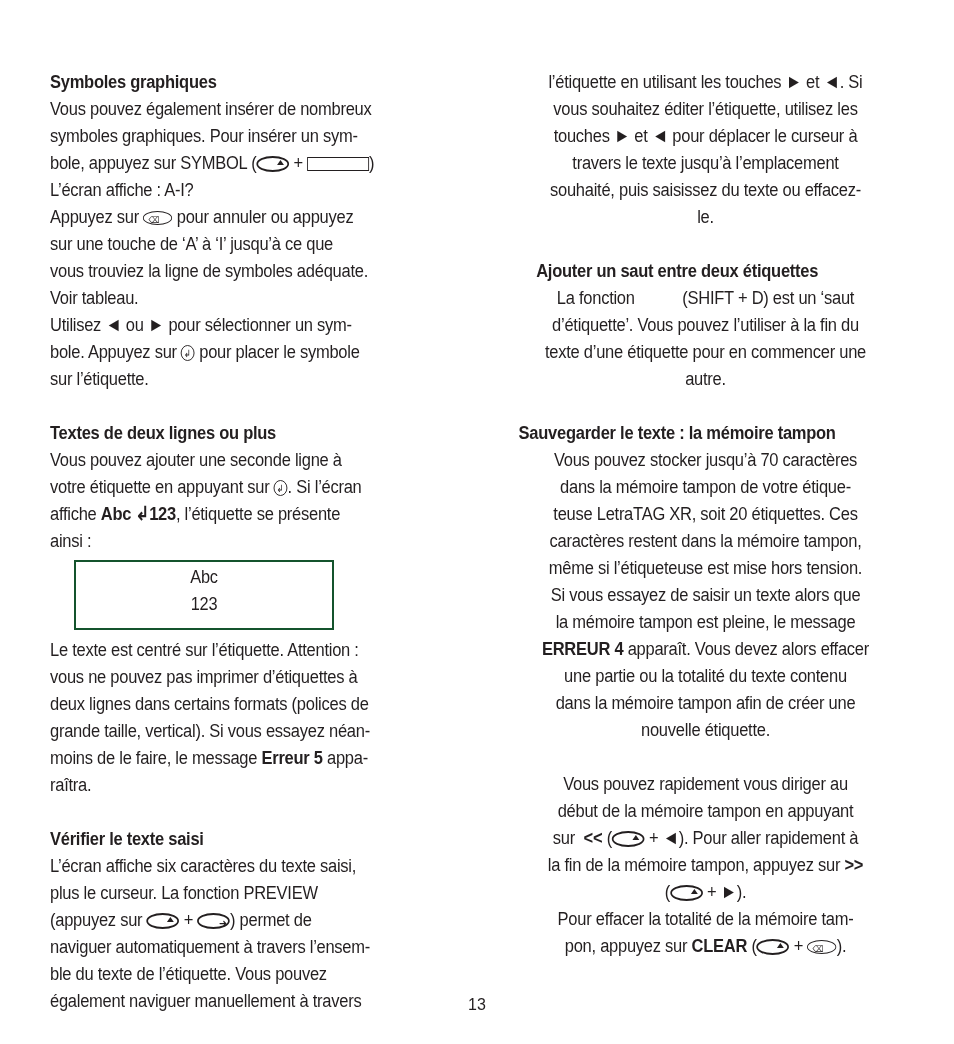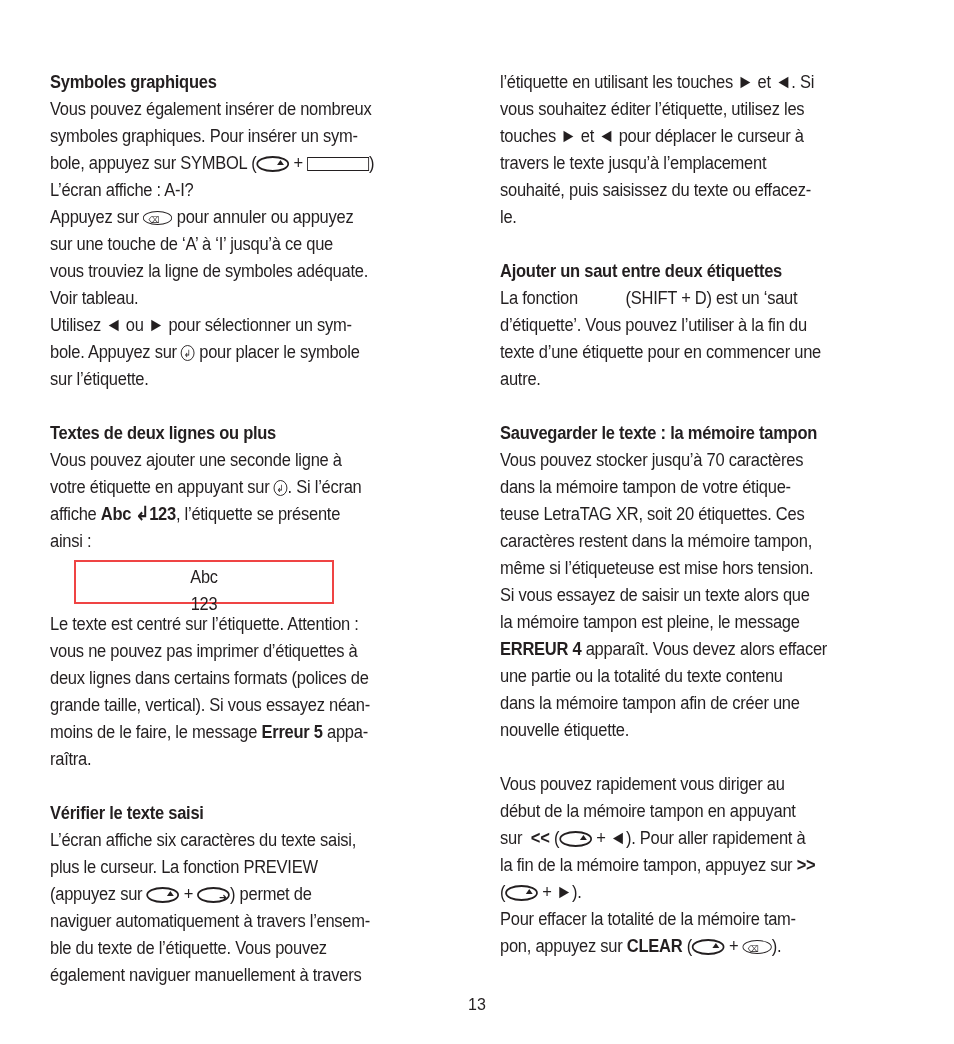--- a/index.html
+++ b/index.html
@@ -1,35 +1,35 @@
 <!DOCTYPE html>
 <html><head>
 <meta charset="utf-8">
 <style>
   html, body { margin:0; padding:0; background:#ffffff; }
   body { width:954px; height:1044px; position:relative; overflow:hidden;
          font-family:"Liberation Sans", sans-serif; color:#231f20; }
   .col { position:absolute; top:48px; font-size:19.2px; line-height:27px; letter-spacing:-0.3px;margin-top:20px; }
   .col-left { left:50px; width:410px; }
-  .col-right { left:500px; width:412px; }
+  .col-right { left:500px; width:412px;text-align:center; }
   .heading { font-weight:bold; transform:scaleX(0.86); transform-origin:left; white-space:nowrap; display:block; }
   .line { display:block; white-space:nowrap; transform:scaleX(0.86); transform-origin:left; width:116%; }
   b { font-weight:bold; }
   .gap { height:27px; }
   .key-shift { display:inline-block; width:38px; height:16px; border:2px solid #231f20; border-radius:50%; vertical-align:-3px; position:relative; box-sizing:border-box; }
   .key-shift::after { content:""; position:absolute; right:4px; top:2px; width:0; height:0;
      border-left:4px solid transparent; border-right:4px solid transparent; border-bottom:5px solid #231f20; }
   .key-right { display:inline-block; width:38px; height:16px; border:2px solid #231f20; border-radius:50%; vertical-align:-3px; position:relative; box-sizing:border-box; }
   .key-right::after { content:"➜"; position:absolute; right:2px; top:-5px; font-size:11px; }
   .key-del { display:inline-block; width:34px; height:14px; border:1.4px solid #231f20; border-radius:50%; vertical-align:-2px; position:relative; box-sizing:border-box; }
   .key-del::after { content:"⌫"; position:absolute; left:5px; top:-5px; font-size:9px; }
   .key-blank { display:inline-block; width:72px; height:14px; border:1.4px solid #231f20; vertical-align:-2px; box-sizing:border-box; }
   .key-enter { display:inline-block; width:16px; height:16px; border:1.4px solid #231f20; border-radius:50%; vertical-align:-3px; position:relative; box-sizing:border-box; }
   .key-enter::after { content:"↲"; position:absolute; left:2px; top:-6px; font-size:10px; }
-  .label-box { margin:6px 0 6px 24px; width:260px; height:44px; border:2px solid #ef4444; text-align:center; font-size:19px; line-height:27px; box-sizing:border-box; padding-top:1px; }
+  .label-box { margin:6px 0 6px 24px; width:260px; height:70px; border:2px solid #14532d; text-align:center; font-size:19px; line-height:27px; box-sizing:border-box; padding-top:1px; }
   .label-box span { display:block; transform:scaleX(0.86); }
   .pagenum { position:absolute; left:0; width:954px; top:996px; text-align:center; font-size:16px; }
 </style>
 </head>
 <body>
 
 <div class="col col-left">
   <span class="heading">Symboles graphiques</span>
   <span class="line">Vous pouvez également insérer de nombreux</span>
   <span class="line">symboles graphiques. Pour insérer un sym-</span>

